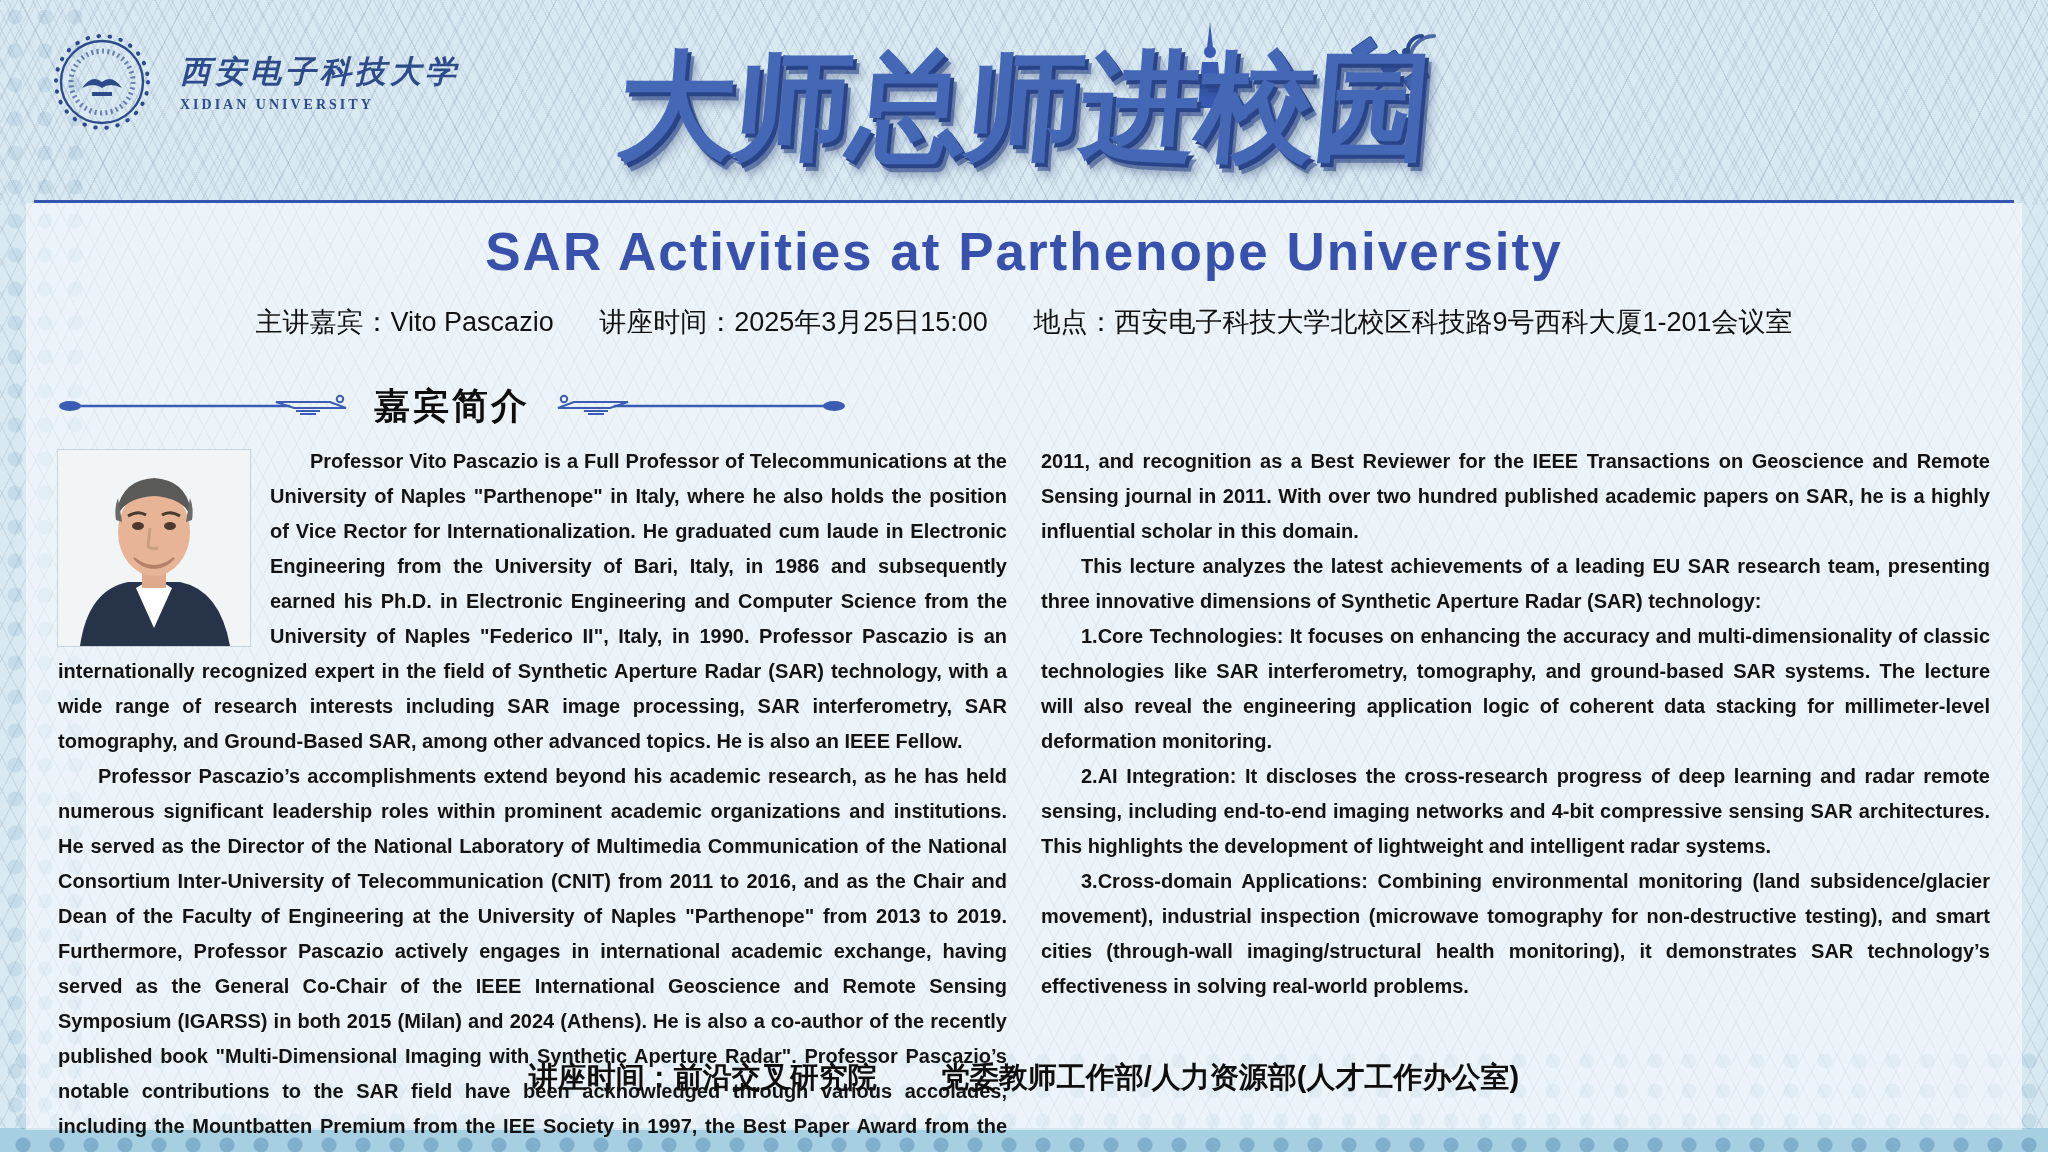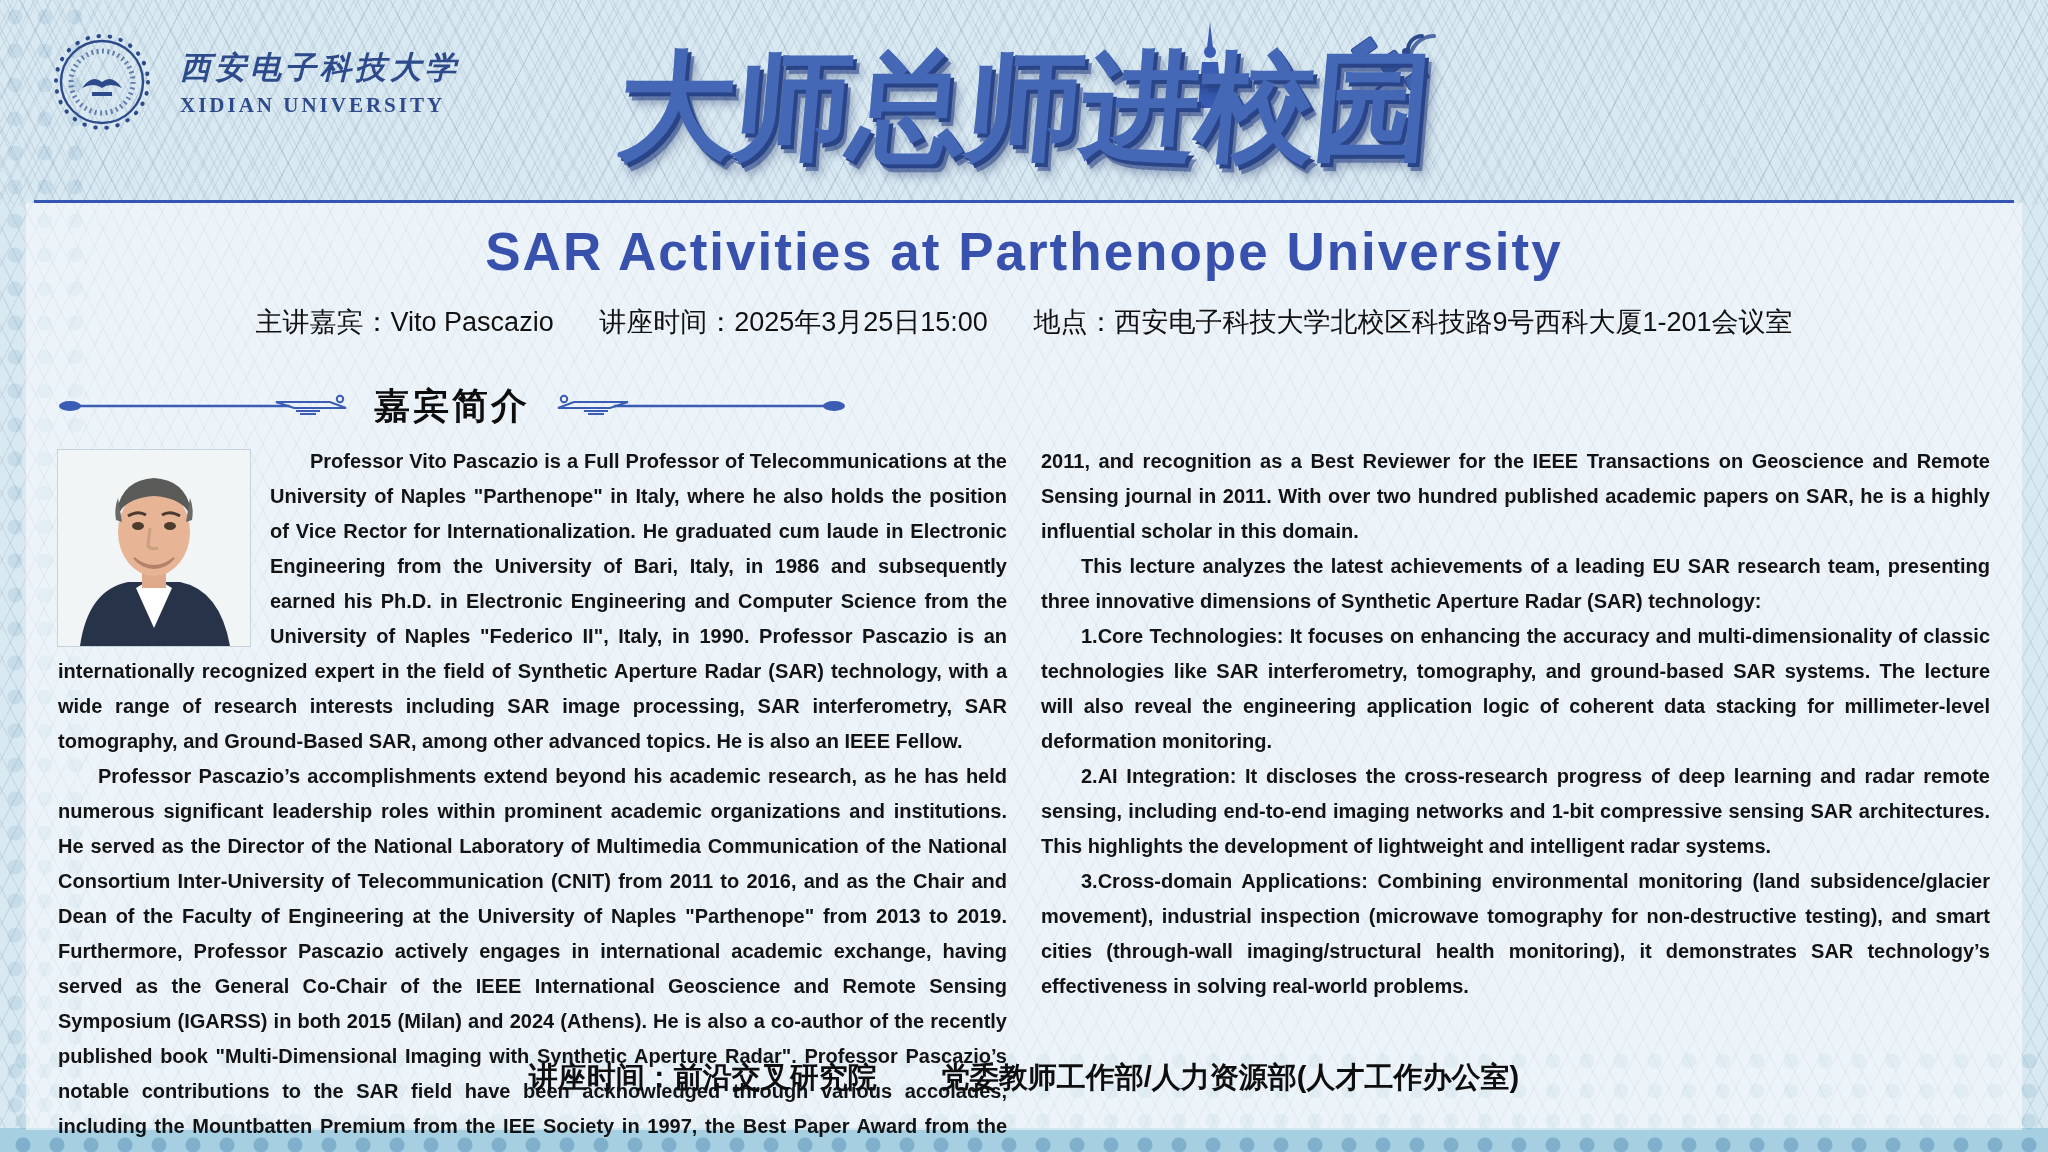--- a/index.html
+++ b/index.html
@@ -21,21 +21,21 @@
     position:absolute; left:0; top:0; right:0; height:205px; pointer-events:none;
     background:
       repeating-linear-gradient(63deg, rgba(90,115,145,0.10) 0 1.5px, transparent 1.5px 11px),
       repeating-linear-gradient(117deg, rgba(90,115,145,0.10) 0 1.5px, transparent 1.5px 11px);
   }
 
   
   .logo-block { position:absolute; top:32px; left:52px; display:flex; align-items:center; gap:28px; z-index:5; }
   .logo-seal { width:100px; height:100px; }
   .logo-cn { font-size:31px; font-weight:bold; color:#2d4a8a; letter-spacing:4px; font-style:italic; }
-  .logo-en { font-family:"Liberation Serif", serif; font-size:21px; font-weight:bold; color:#2d4a8a; letter-spacing:3px; margin-top:4px; }
+  .logo-en { font-family:"Liberation Serif", serif; font-size:14px; font-weight:bold; color:#2d4a8a; letter-spacing:3px; margin-top:4px; }
 
   .banner {
     position:absolute; top:18px; left:0; right:0; height:175px;
     display:flex; align-items:center; justify-content:center; z-index:4;
   }
   .banner-text {
     font-size:118px; font-weight:bold; line-height:1;
     color:#4568b6;
     transform:skewX(-5deg);
     letter-spacing:-2px;
@@ -215,21 +215,21 @@
       </div>
     </section>
 
     <section class="col col-right">
       <p class="body-text cont">2011, and recognition as a Best Reviewer for the IEEE Transactions on Geoscience and Remote Sensing journal in 2011. With over two hundred published academic papers on SAR, he is a highly influential scholar in this domain.</p>
 
 
       <div class="body-text">
         <p>This lecture analyzes the latest achievements of a leading EU SAR research team, presenting three innovative dimensions of Synthetic Aperture Radar (SAR) technology:</p>
         <p>1.Core Technologies: It focuses on enhancing the accuracy and multi-dimensionality of classic technologies like SAR interferometry, tomography, and ground-based SAR systems. The lecture will also reveal the engineering application logic of coherent data stacking for millimeter-level deformation monitoring.</p>
-        <p>2.AI Integration: It discloses the cross-research progress of deep learning and radar remote sensing, including end-to-end imaging networks and 1-bit compressive sensing SAR architectures. This highlights the development of lightweight and intelligent radar systems.</p>
+        <p>2.AI Integration: It discloses the cross-research progress of deep learning and radar remote sensing, including end-to-end imaging networks and 4-bit compressive sensing SAR architectures. This highlights the development of lightweight and intelligent radar systems.</p>
         <p>3.Cross-domain Applications: Combining environmental monitoring (land subsidence/glacier movement), industrial inspection (microwave tomography for non-destructive testing), and smart cities (through-wall imaging/structural health monitoring), it demonstrates SAR technology’s effectiveness in solving real-world problems.</p>
       </div>
     </section>
   </div>
 
   <div class="organizer">
     <span>讲座时间：</span><span>前沿交叉研究院</span><span class="co">党委教师工作部/人力资源部(人才工作办公室)</span>
   </div>
 </div>
 

